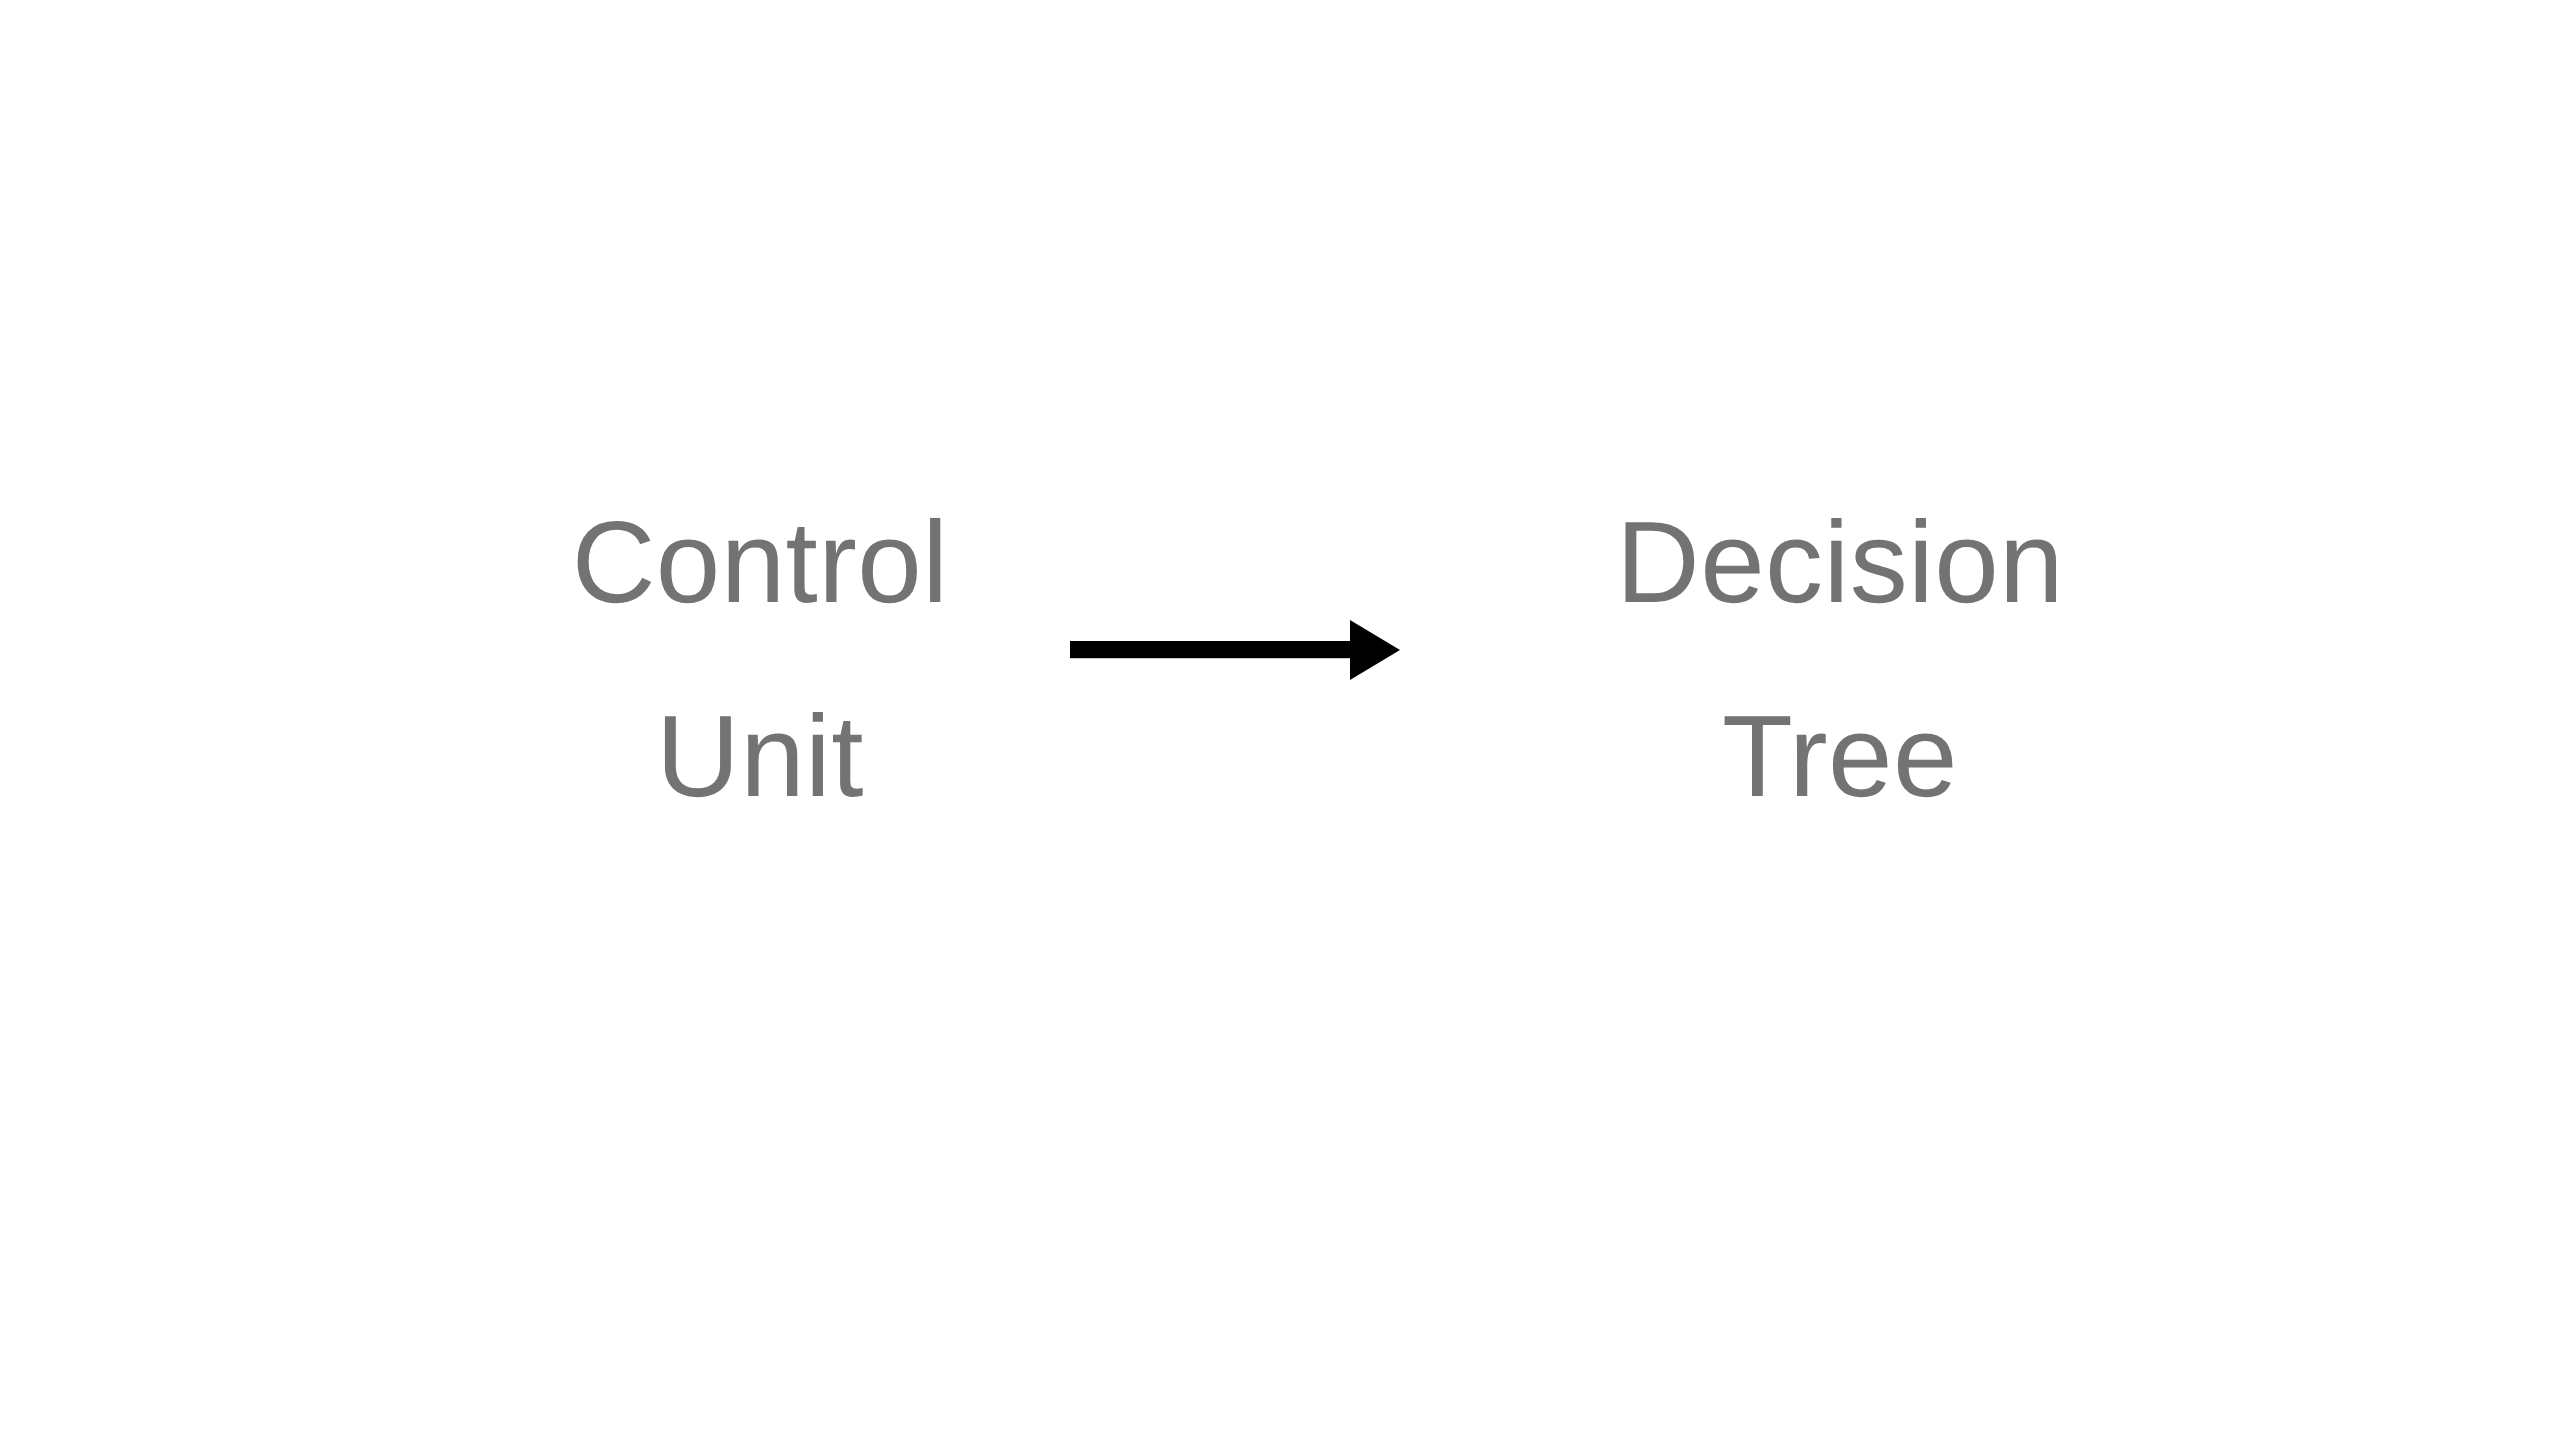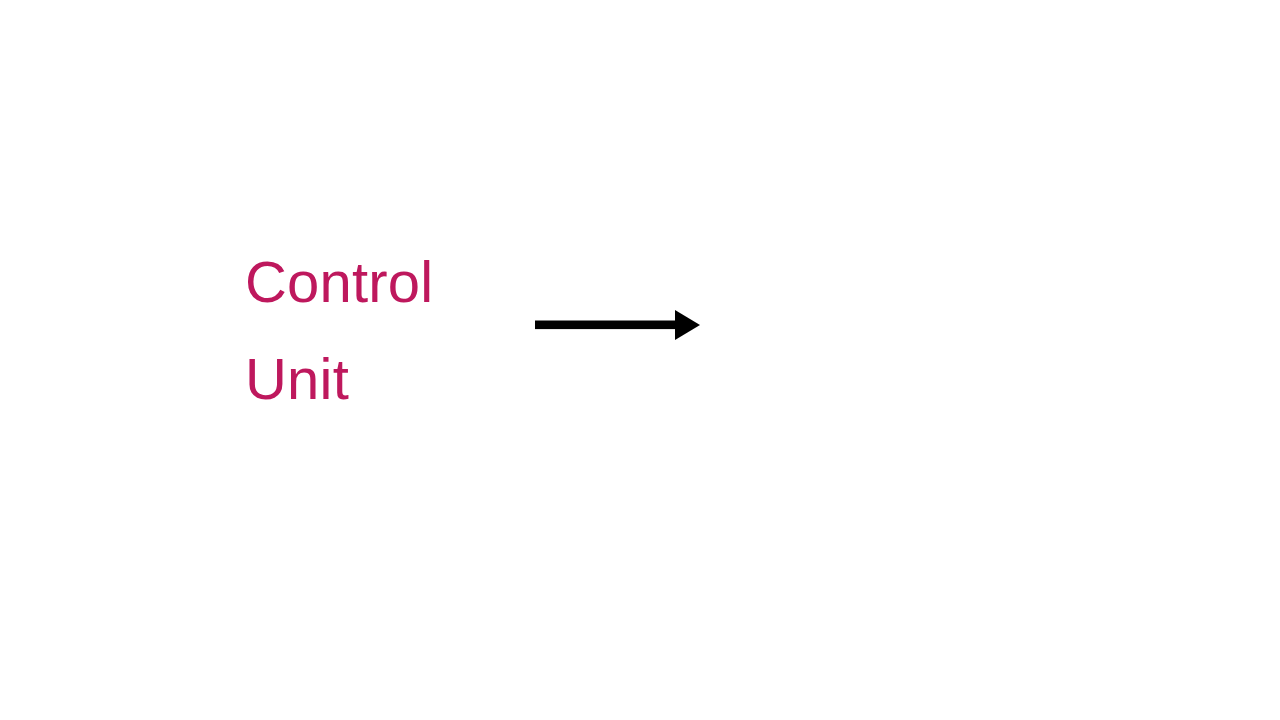--- a/index.html
+++ b/index.html
@@ -19,24 +19,24 @@
     width: 1280px;
     height: 720px;
     background: #ffffff;
   }
   .node-label {
     position: absolute;
     font-family: "Liberation Sans", sans-serif;
     font-weight: 400;
     font-size: 58px;
     line-height: 97px;
-    color: #be185d;
+    color: #737373;
     letter-spacing: 0.2px;
     white-space: pre-line;
-    text-align: left;
+    text-align: center;
   }
   #source-node {
     left: 245px;
     top: 233px;
     width: 270px;
   }
   #target-node {
     left: 775px;
     top: 233px;
     width: 290px;
@@ -65,14 +65,16 @@
 
   <div id="flow-arrow">
     <svg viewBox="0 0 176 46" xmlns="http://www.w3.org/2000/svg" aria-hidden="true">
       <g fill="#000000">
         <rect x="5" y="18.5" width="142" height="8.6"></rect>
         <polygon points="145,8 170,23 145,38"></polygon>
       </g>
     </svg>
   </div>
 
+  <div class="node-label" id="target-node">Decision
+Tree</div>
 
 </div>
 
 </body></html>

